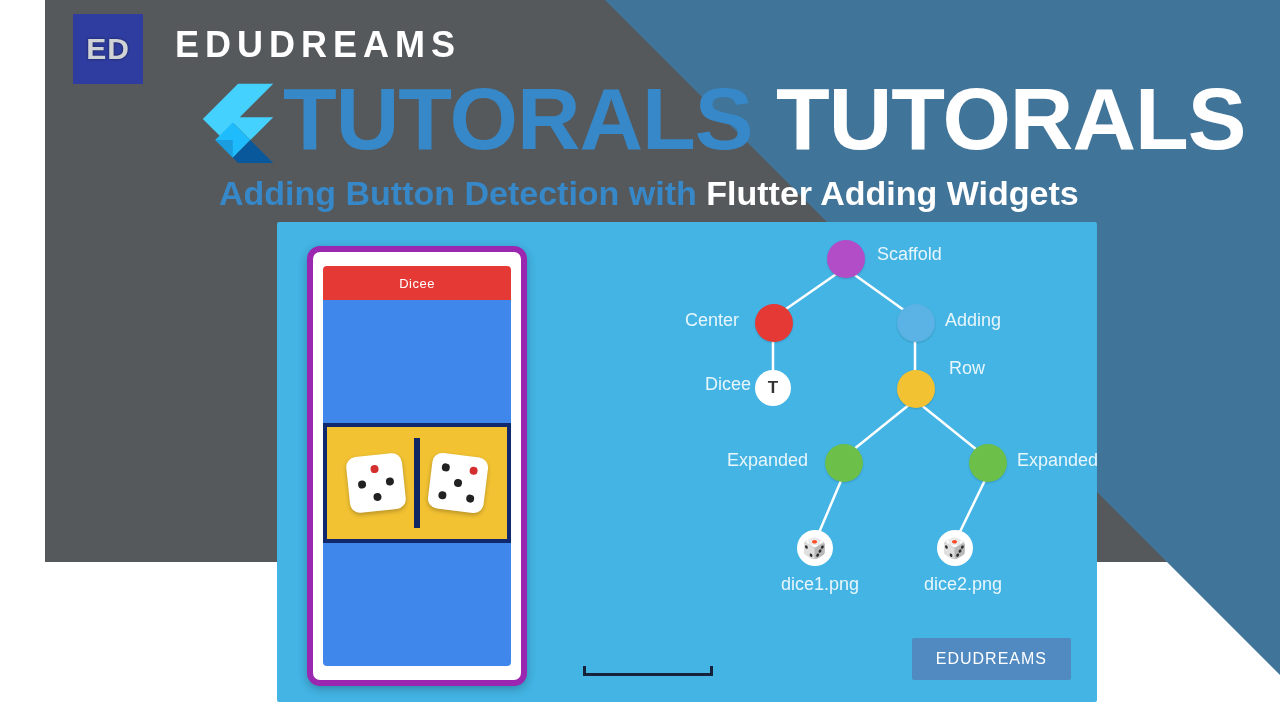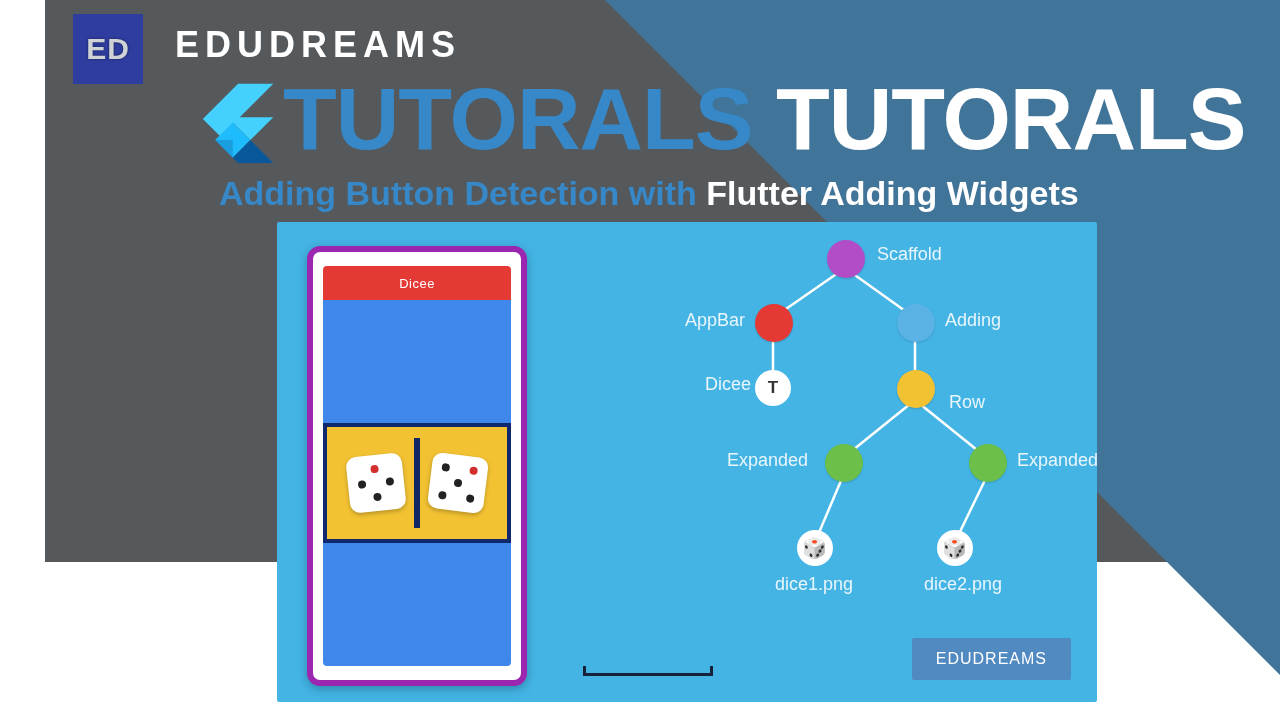--- a/index.html
+++ b/index.html
@@ -121,41 +121,41 @@
           <line x1="358" y1="178" x2="430" y2="236"></line>
           <line x1="286" y1="254" x2="258" y2="320"></line>
           <line x1="430" y1="254" x2="398" y2="320"></line>
         </g>
       </svg>
 
       <div class="node" style="left:270px; top:18px; background:#b24dc7;"></div>
       <div class="lbl" style="left:320px; top:22px;">Scaffold</div>
 
       <div class="node" style="left:198px; top:82px; background:#e53935;"></div>
-      <div class="lbl" style="left:128px; top:88px;">AppBar</div>
+      <div class="lbl" style="left:128px; top:88px;">Center</div>
 
       <div class="node" style="left:340px; top:82px; background:#5ab3e4;"></div>
       <div class="lbl" style="left:388px; top:88px;">Adding</div>
 
       <div class="node-text" style="left:198px; top:148px;">
           <span>T</span>
         </div>
       <div class="lbl" style="left:148px; top:152px;">Dicee</div>
 
       <div class="node" style="left:340px; top:148px; background:#f2c233;"></div>
-      <div class="lbl" style="left:392px; top:170px;">Row</div>
+      <div class="lbl" style="left:392px; top:136px;">Row</div>
 
       <div class="node" style="left:268px; top:222px; background:#6cc04a;"></div>
       <div class="lbl" style="left:170px; top:228px;">Expanded</div>
 
       <div class="node" style="left:412px; top:222px; background:#6cc04a;"></div>
       <div class="lbl" style="left:460px; top:228px;">Expanded</div>
 
       <div class="node-img" style="left:240px; top:308px;">🎲</div>
-      <div class="lbl" style="left:218px; top:352px;">dice1.png</div>
+      <div class="lbl" style="left:224px; top:352px;">dice1.png</div>
 
       <div class="node-img" style="left:380px; top:308px;">🎲</div>
       <div class="lbl" style="left:367px; top:352px;">dice2.png</div>
     </div>
 
     <div class="underline-bar"></div>
 
     <div class="btn">
       <span>EDUDREAMS</span>
     </div>

